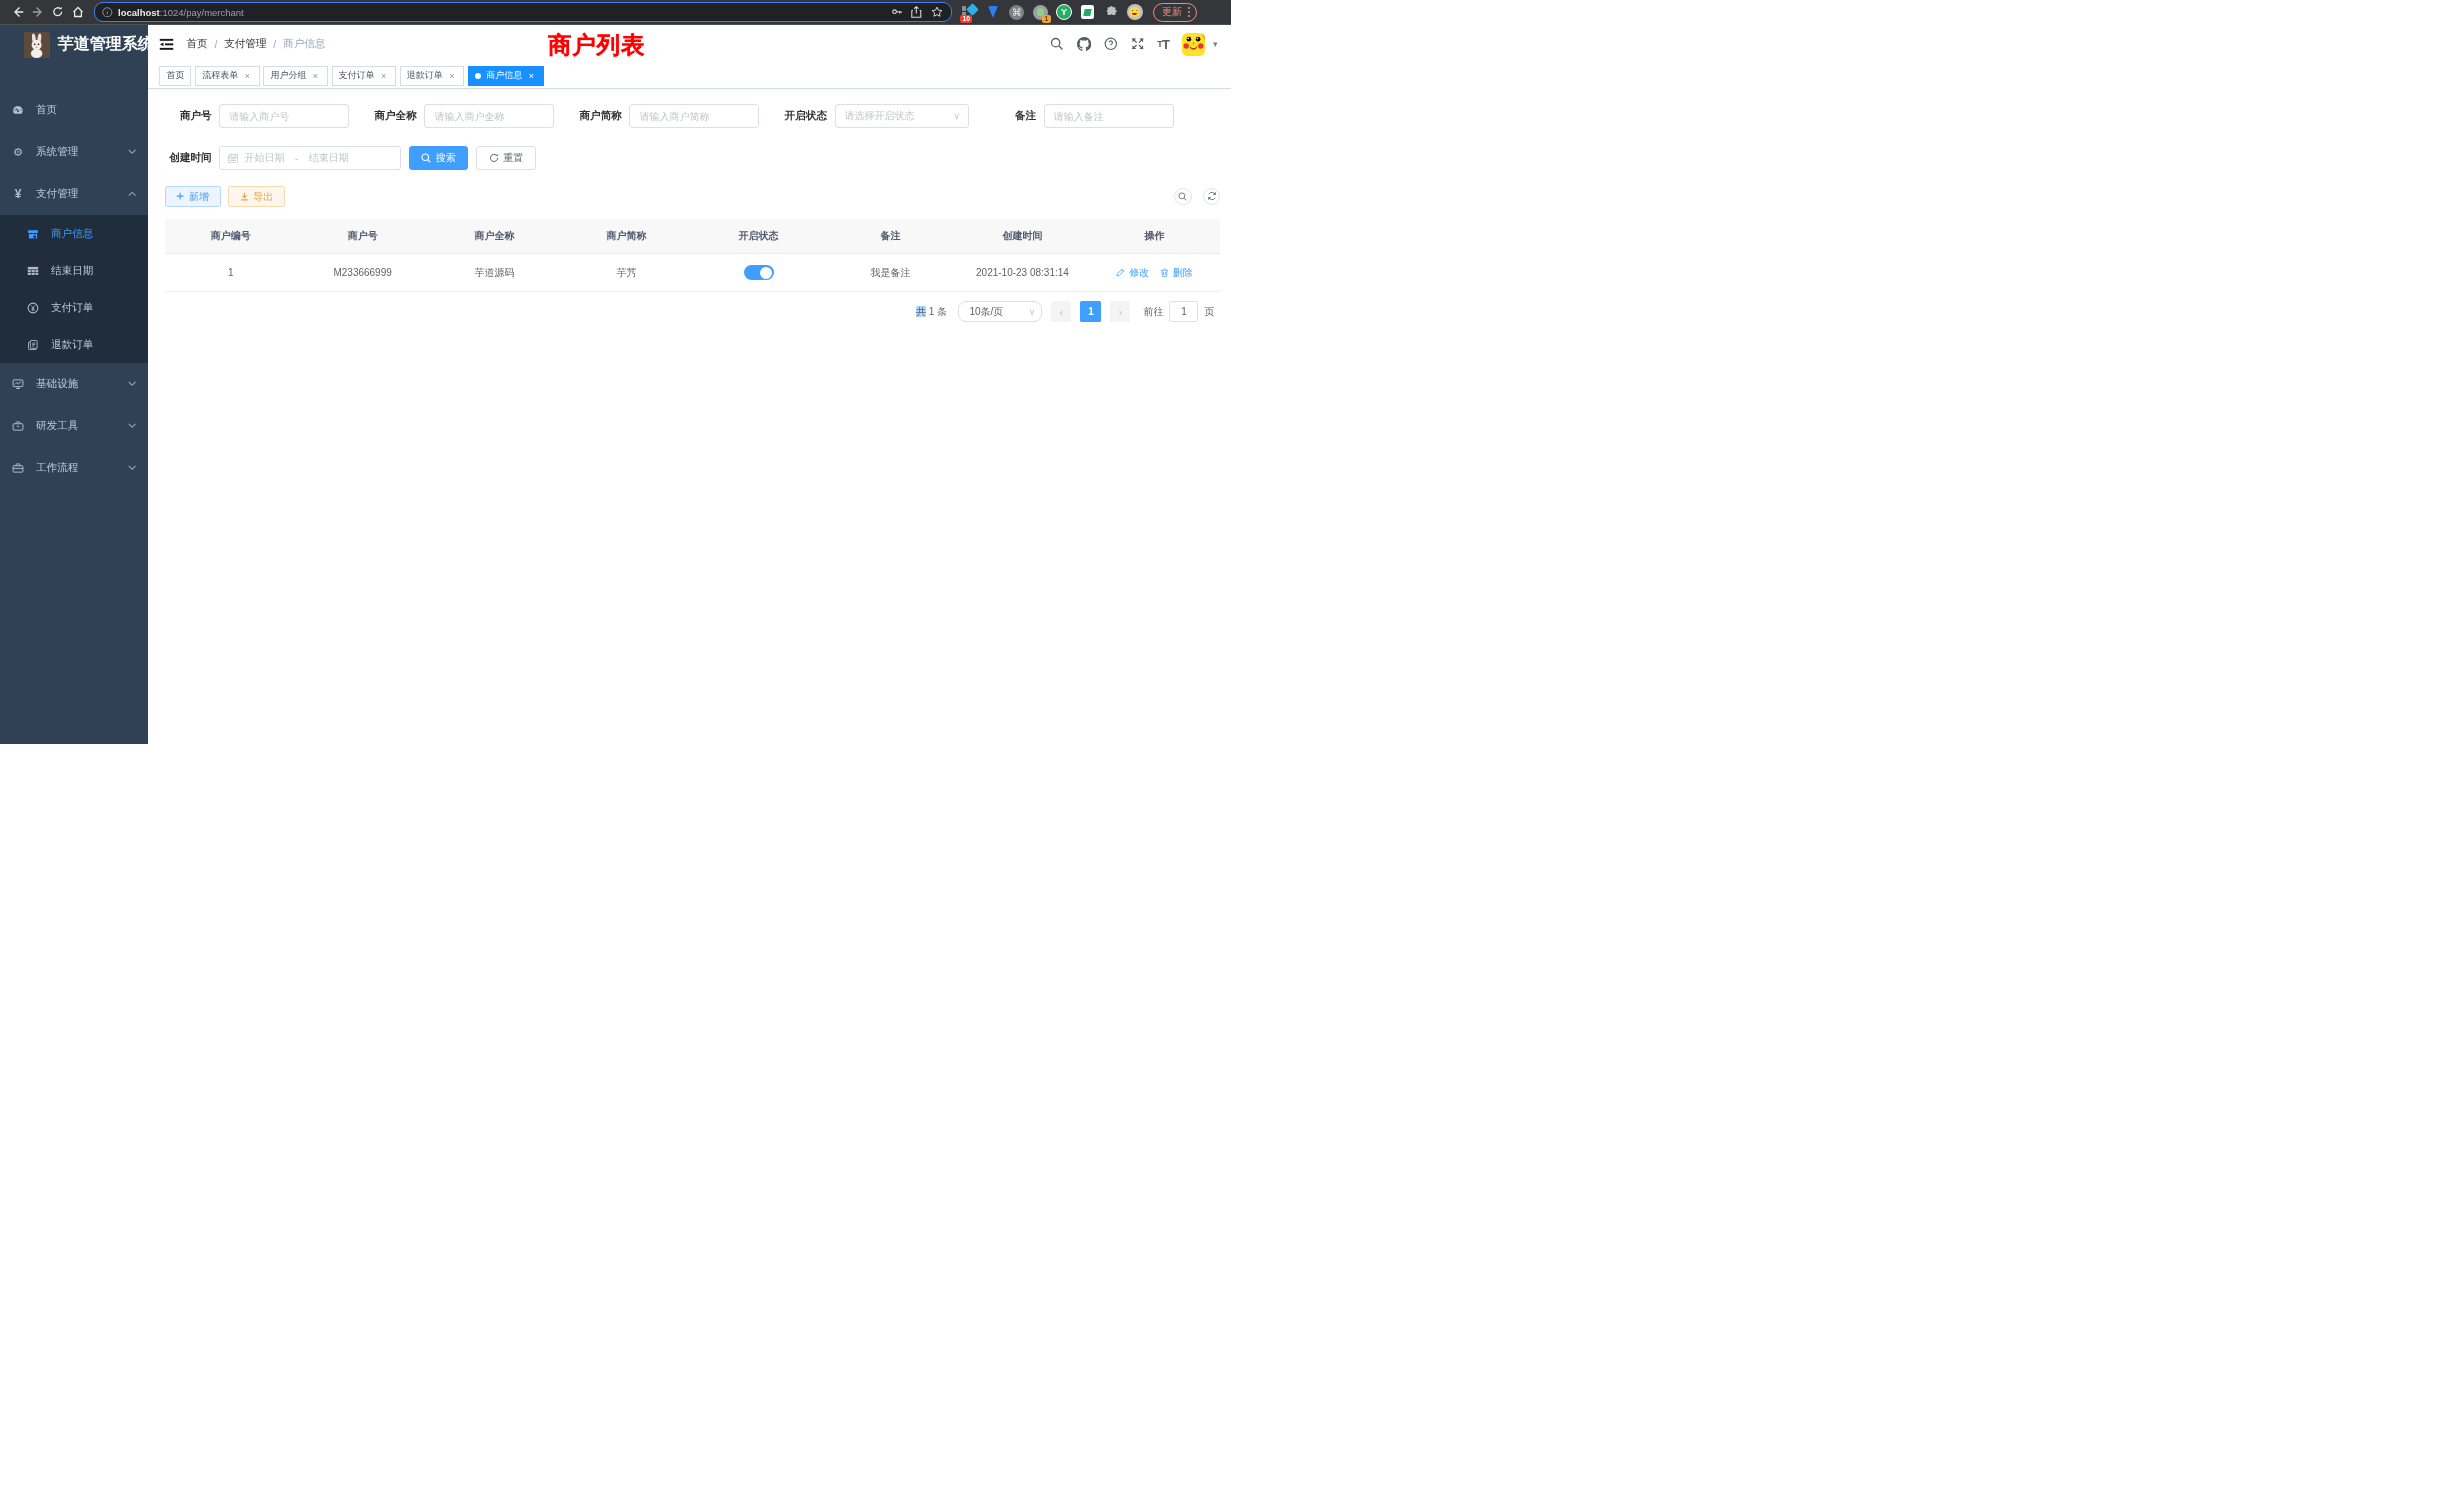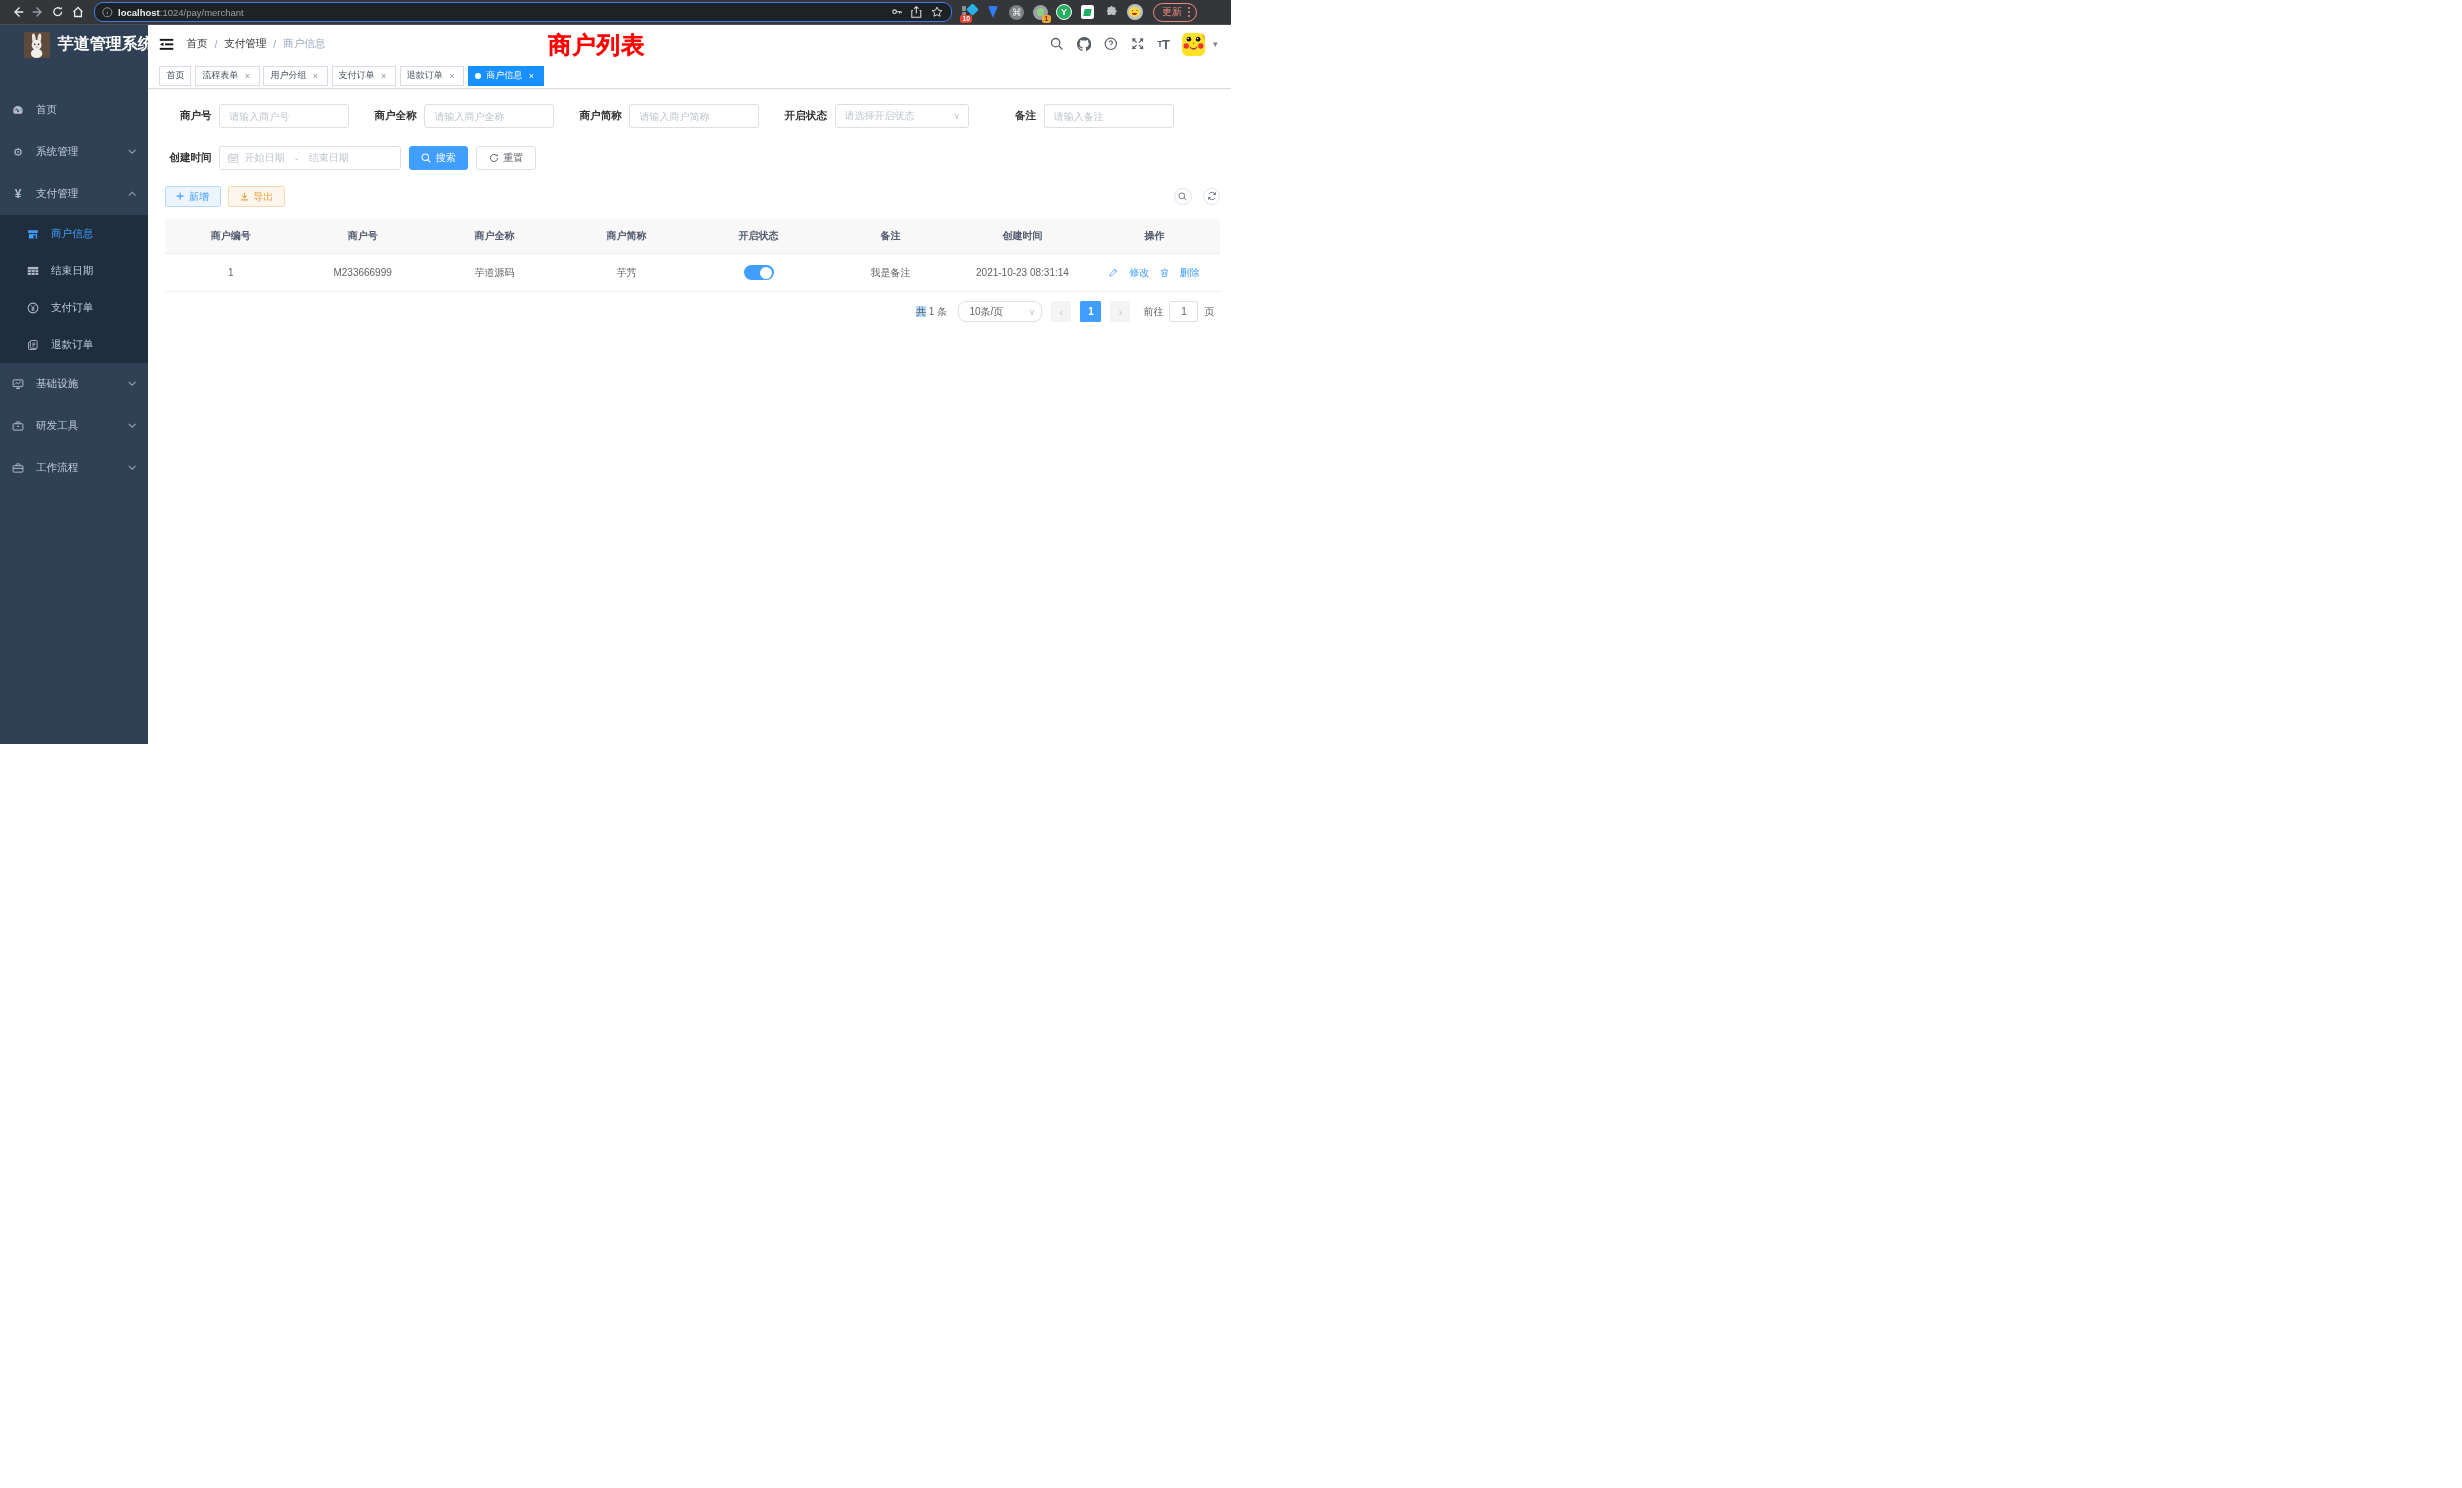--- a/index.html
+++ b/index.html
@@ -121,21 +121,21 @@
   .table { margin-top:12px; width:100%; }
   .t-head, .t-row { display:grid; grid-template-columns:repeat(8,1fr); align-items:center; text-align:center; }
   .t-head { height:35px; background:#f8f8f9; font-size:10px; font-weight:700; color:#515a6e;
     border-bottom:0.8px solid #ebeef5; }
   .t-row { height:38px; font-size:10px; color:#606266; border-bottom:0.8px solid #ebeef5; }
   .switch { width:30px; height:15px; border-radius:7.6px; background:#409EFF; position:relative;
     display:inline-block; cursor:pointer; vertical-align:middle; }
   .switch:after { content:""; position:absolute; right:1.5px; top:1.5px; width:12px; height:12px;
     border-radius:50%; background:#fff; }
   .op-cell { display:flex; align-items:center; justify-content:center; gap:10.6px; }
-  .op-link { color:#409EFF; font-size:10px; display:inline-flex; align-items:center; gap:11px; cursor:pointer; }
+  .op-link { color:#409EFF; font-size:10px; display:inline-flex; align-items:center; gap:4px; cursor:pointer; }
 
   
   .pagination { margin-top:9px; display:flex; align-items:center; justify-content:flex-end;
     font-size:10px; color:#606266; padding-right:6px; }
   .total { white-space:nowrap; }
   .total .hl { background:#b3d8ff; }
   .size-select { width:84px; height:21px; border:0.8px solid #dcdfe6; border-radius:8px; margin-left:11.4px;
     display:flex; align-items:center; padding:0 6px 0 10px; cursor:pointer; background:#fff; }
   .size-select span:first-child { flex:1; color:#606266; }
   .pg-btn { width:20px; height:21px; background:#f4f4f5; border-radius:1.5px; margin-left:9px;

